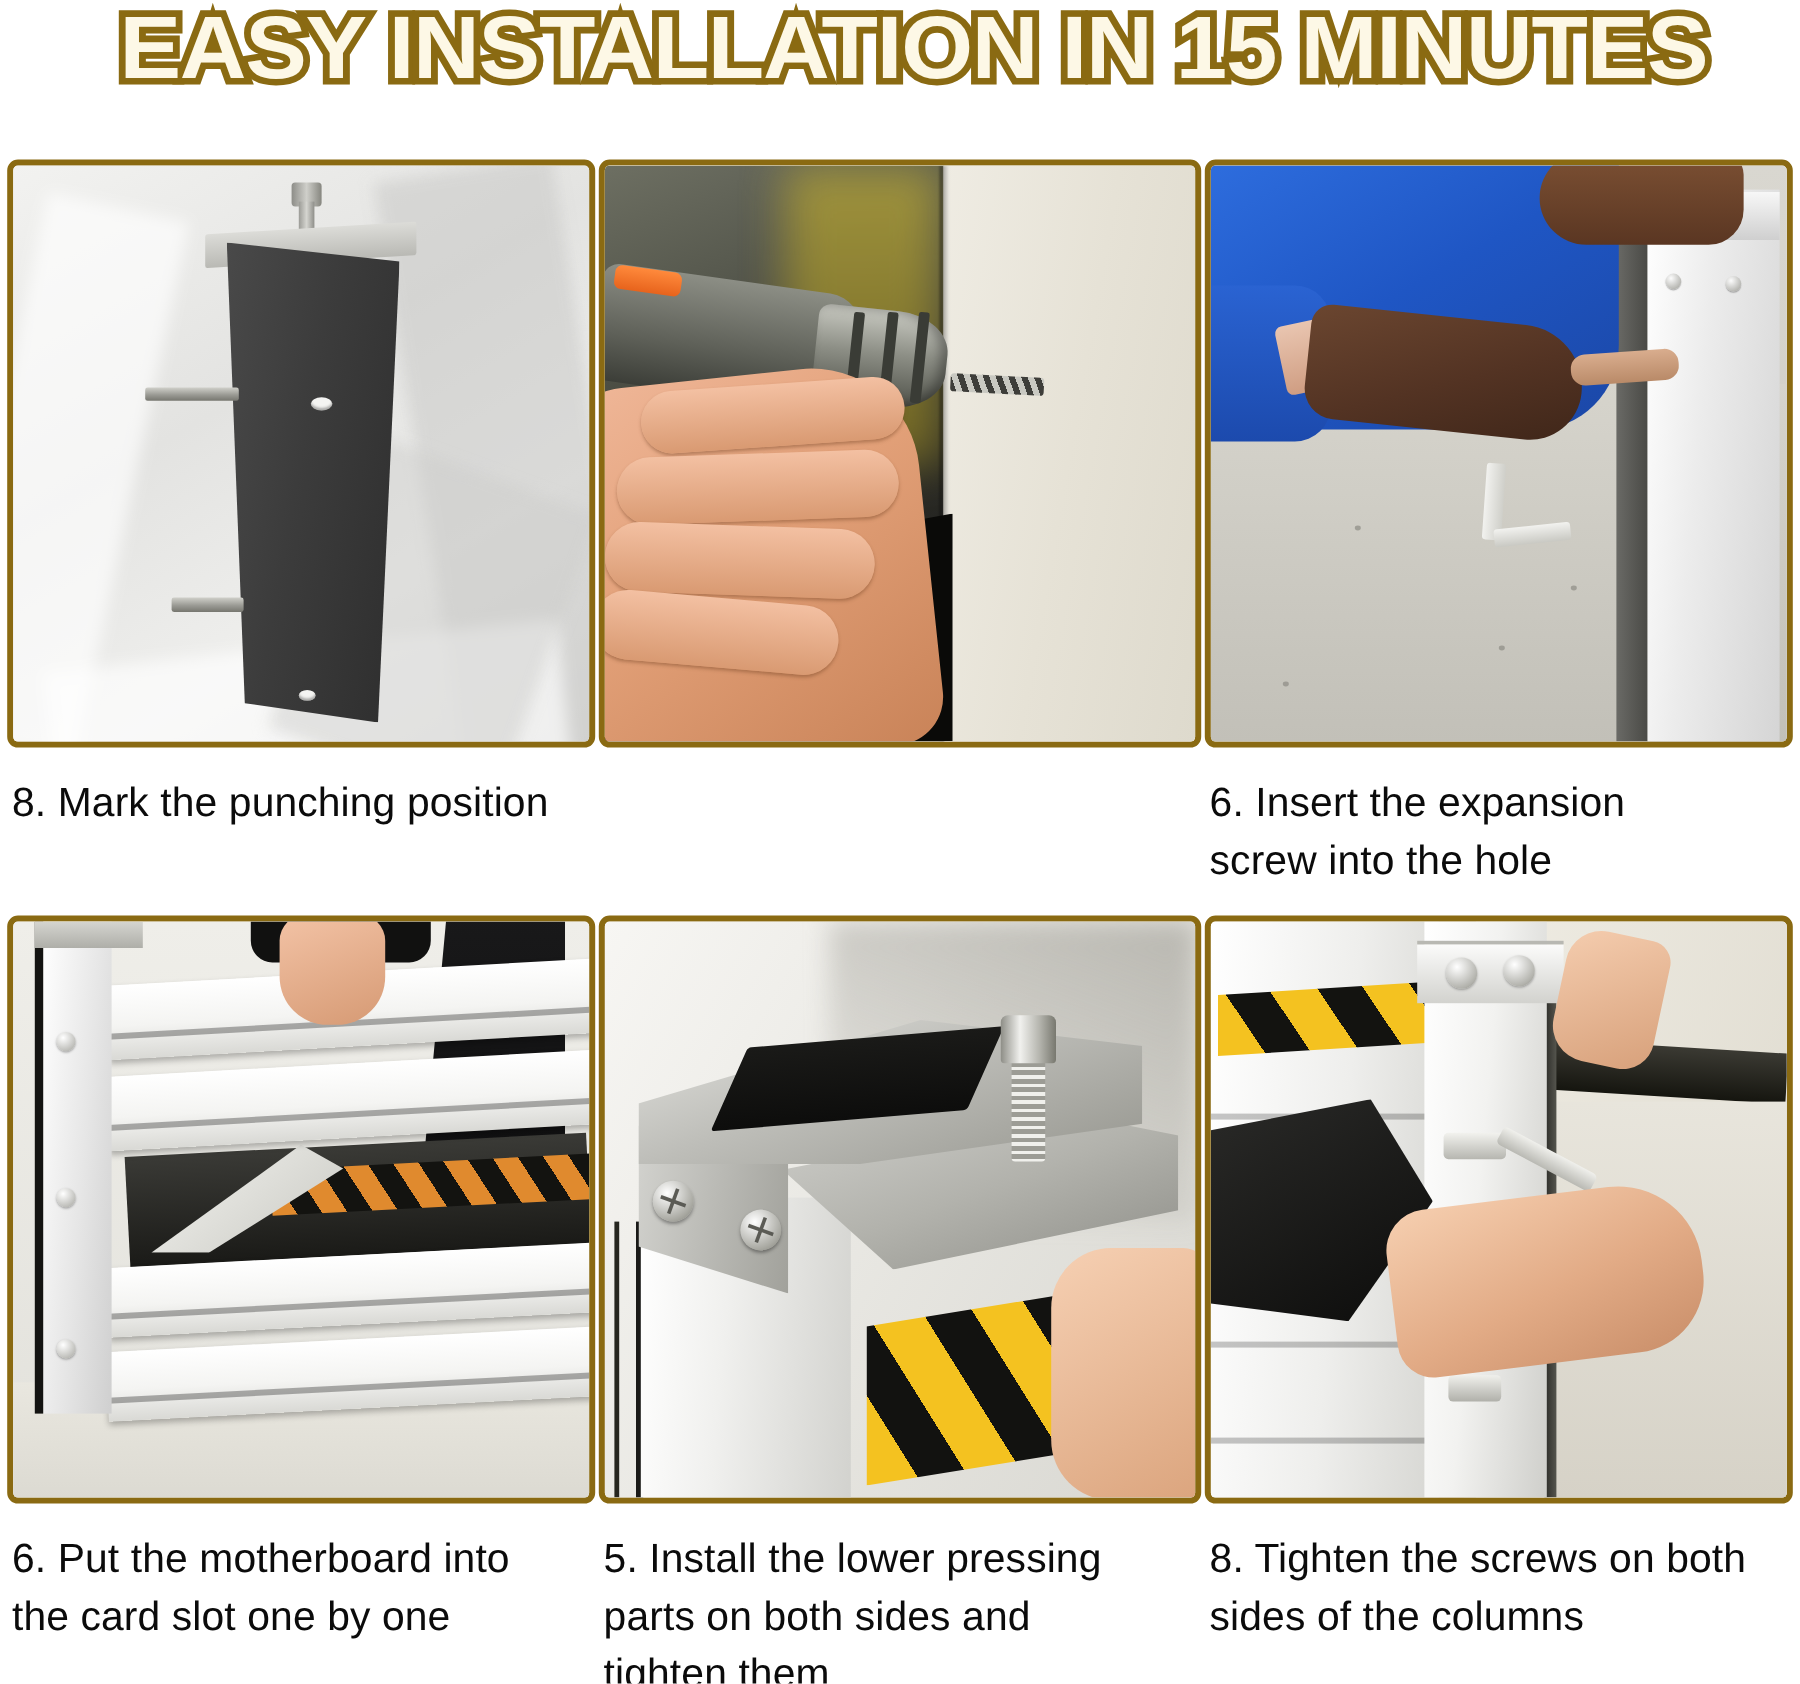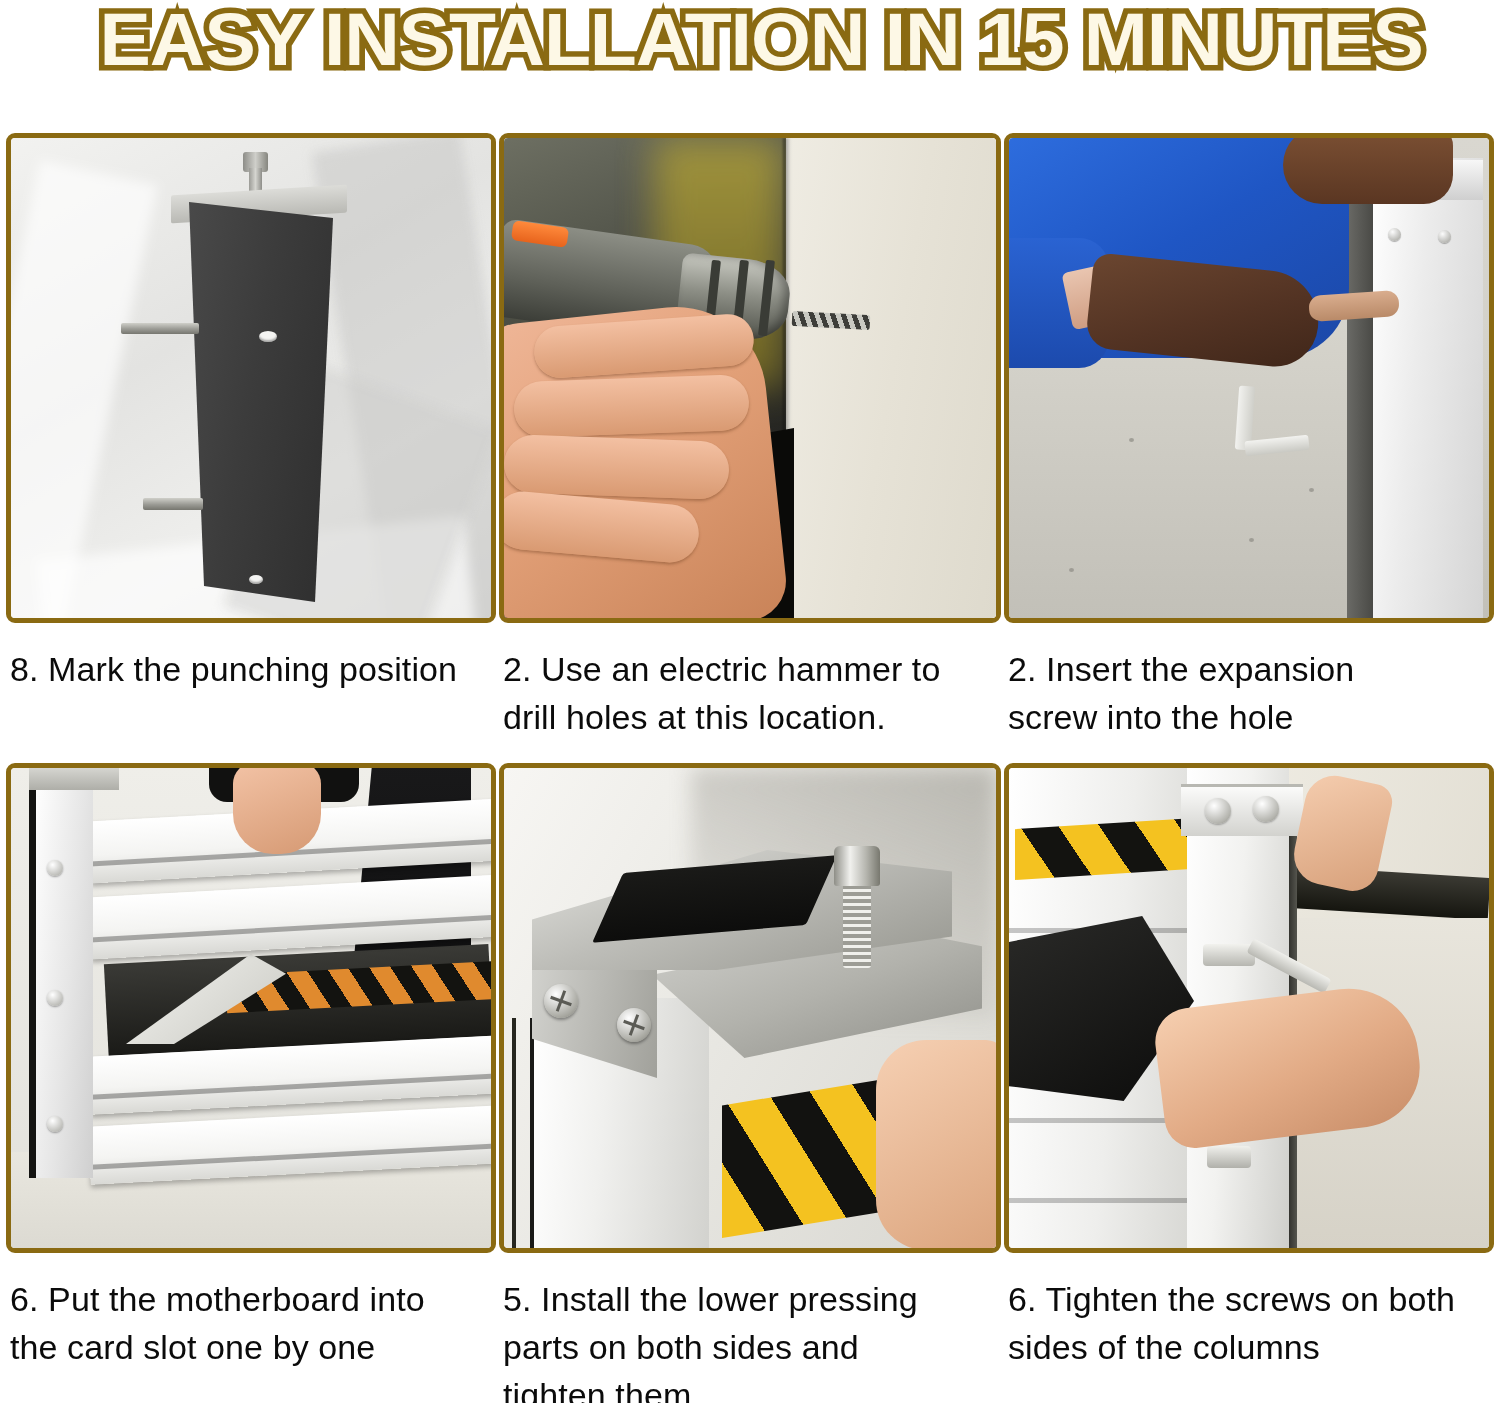--- a/index.html
+++ b/index.html
@@ -538,22 +538,20 @@
             <div class="chuck-band cb3"></div>
           <div class="bit"></div>
           <div class="dark-sleeve"></div>
           <div class="hand"></div>
           <div class="finger fg1"></div>
             <div class="finger fg2"></div>
           <div class="finger fg3"></div>
             <div class="finger fg4"></div>
         </div>
       </div>
-      <div class="caption">2. Use an electric hammer to
-drill holes at this location.</div>
     </div>
 
     <div class="cell">
       <div class="photo-frame">
         <div class="photo p3">
           <div class="floor"></div>
           <div class="floor-spec" style="left:120px;top:300px"></div>
           <div class="floor-spec" style="left:240px;top:400px"></div>
           <div class="floor-spec" style="left:60px;top:430px"></div>
           <div class="floor-spec" style="left:300px;top:350px"></div>
@@ -565,21 +563,21 @@
           <div class="shirt"></div>
           <div class="shirt2"></div>
           <div class="cuff"></div>
           <div class="arm-lower"></div>
           <div class="hand-top"></div>
           <div class="tool-hand"></div>
           <div class="allen"></div>
           <div class="allen2"></div>
         </div>
       </div>
-      <div class="caption">2. Insert the expansion
+      <div class="caption">6. Insert the expansion
 screw into the hole</div>
     </div>
 
     <div class="cell">
       <div class="photo-frame">
         <div class="photo p4">
           <div class="floorbg"></div>
           <div class="legs"></div>
           <div class="inner-dark"></div>
           <div class="hazard"></div>
@@ -659,18 +657,18 @@
           <div class="cap-screw cs1"></div>
           <div class="cap-screw cs2"></div>
           <div class="bolt6"></div>
           <div class="tool6"></div>
           <div class="bolt6b"></div>
           <div class="sleeve6"></div>
           <div class="hand6"></div>
           <div class="hand6b"></div>
         </div>
       </div>
-      <div class="caption">6. Tighten the screws on both
+      <div class="caption">8. Tighten the screws on both
 sides of the columns</div>
     </div>
 
   </div>
 </div>
 
 </body></html>

